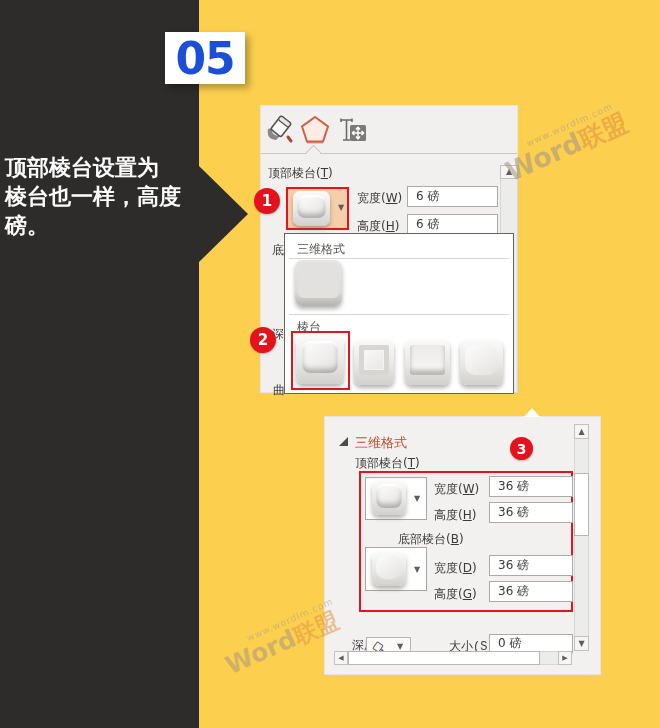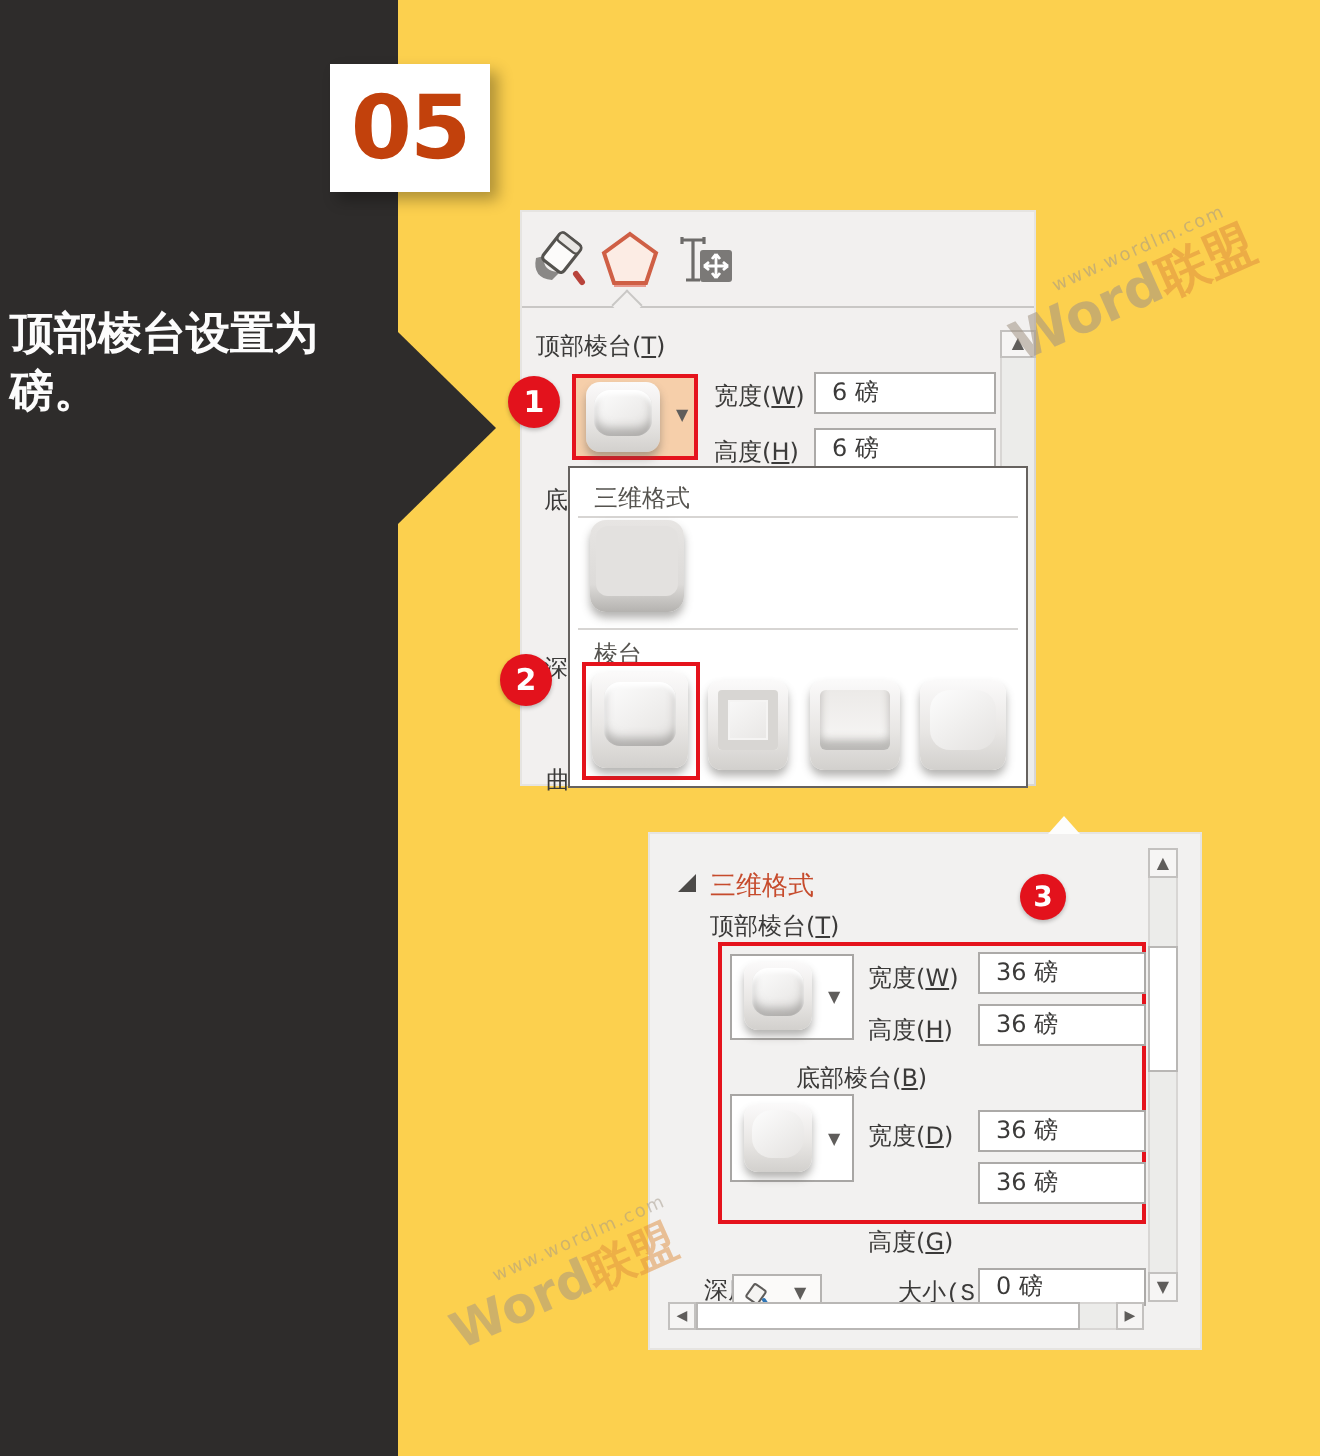--- a/index.html
+++ b/index.html
@@ -7,22 +7,22 @@
   #canvas { position:relative; width:660px; height:728px; background:#fcd04e; overflow:hidden;
             font-family:"DejaVu Sans","Liberation Sans",sans-serif; }
 
   
   .dark-col { position:absolute; left:0; top:0; width:199px; height:728px; background:#2e2c2b; }
   .arrow-right { position:absolute; left:199px; top:166px; width:0; height:0;
                  border-top:48px solid transparent; border-bottom:48px solid transparent;
                  border-left:49px solid #2e2c2b; }
 
   
-  .badge { position:absolute; left:165px; top:32px; width:80px; height:64px; background:#ffffff;
-           color:#c2410c; font-size:44px; font-weight:bold; display:flex; align-items:center;
+  .badge { position:absolute; left:165px; top:32px; width:80px; height:52px; background:#ffffff;
+           color:#1d4ed8; font-size:44px; font-weight:bold; display:flex; align-items:center;
            justify-content:center; box-shadow:4px 4px 7px rgba(0,0,0,.30); letter-spacing:-1px; }
 
   
   .caption { position:absolute; left:5px; top:153px; width:194px; color:#fcfcfc;
              font-size:22px; font-weight:bold; line-height:29px; }
   .caption div { white-space:nowrap; }
 
   
   .lbl { position:absolute; font-size:12px; color:#3b3a39; white-space:nowrap; }
   .vbox { position:absolute; background:#fff; border:1px solid #acaaa8; font-size:12px;
@@ -79,20 +79,21 @@
 
 <div id="canvas">
 
   <div class="dark-col"></div>
   <div class="arrow-right"></div>
 
   <div class="badge">05</div>
 
   <div class="caption">
     <div>顶部棱台设置为</div>
+    <div>棱台也一样，高度</div>
     <div>磅。</div>
   </div>
 
   <div class="panel" style="left:260px; top:105px; width:258px; height:288px;">
 
     <div style="position:absolute; left:3px; top:6px; width:32px; height:32px;">
       <span>
         <svg width="32" height="32" viewBox="0 0 32 32">
           <path d="M4 17 Q2 27 12 28 L16 24 Q7 24 8 16 Z" fill="#8a8886"></path>
           <g transform="rotate(38 17 15)">
@@ -203,21 +204,21 @@
     <div style="position:absolute; left:40px; top:130px; width:62px; height:44px; background:#fff; border:1px solid #a8a6a4; z-index:3;">
       <div class="bp bp-round" style="left:6px; top:4px; width:34px; height:34px;">
           <div class="face"></div>
         </div>
       <span class="glyph" style="position:absolute; left:48px; top:18px;">▼</span>
     </div>
 
     <div class="lbl" style="left:109px; top:143px; z-index:3;">宽度(<u>D</u>)</div>
     <div class="vbox" style="left:164px; top:138px; width:84px; height:21px; z-index:3;">36 磅</div>
 
-    <div class="lbl" style="left:109px; top:169px; z-index:3;margin-top:27px;">高度(<u>G</u>)</div>
+    <div class="lbl" style="left:109px; top:169px; z-index:3;">高度(<u>G</u>)</div>
     <div class="vbox" style="left:164px; top:164px; width:84px; height:21px; z-index:3;">36 磅</div>
 
     <div class="lbl" style="left:27px; top:220px;">深度(<u>E</u>)</div>
 
     <div style="position:absolute; left:41px; top:220px; width:45px; height:17px; background:#fbfaf9; border:1px solid #b5b3b1;">
       <span style="position:absolute; left:4px; top:1px;">
         <svg width="14" height="13" viewBox="0 0 14 13">
           <g transform="rotate(35 7 6)">
             <rect x="3.5" y="2" width="7" height="8" rx="1" fill="#f5f4f2" stroke="#5e5c5a" stroke-width="1"></rect>
           </g>

